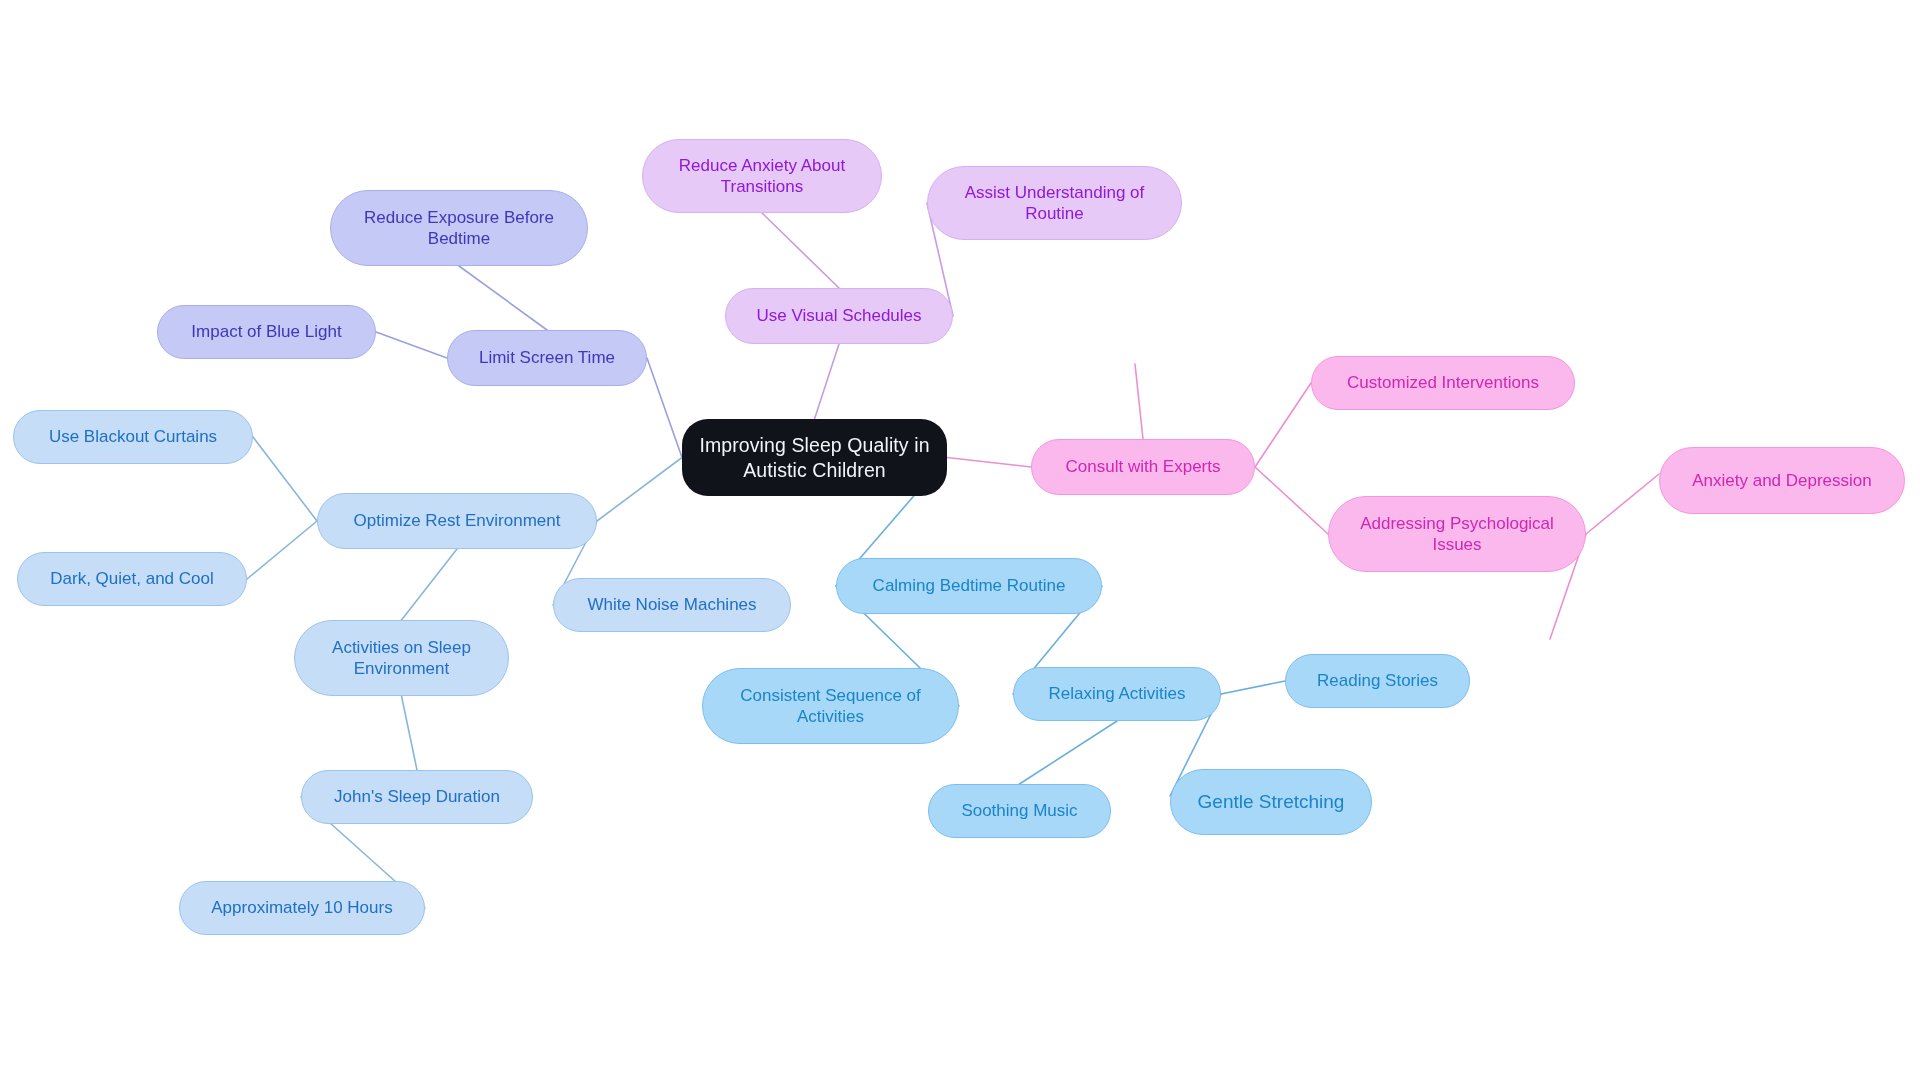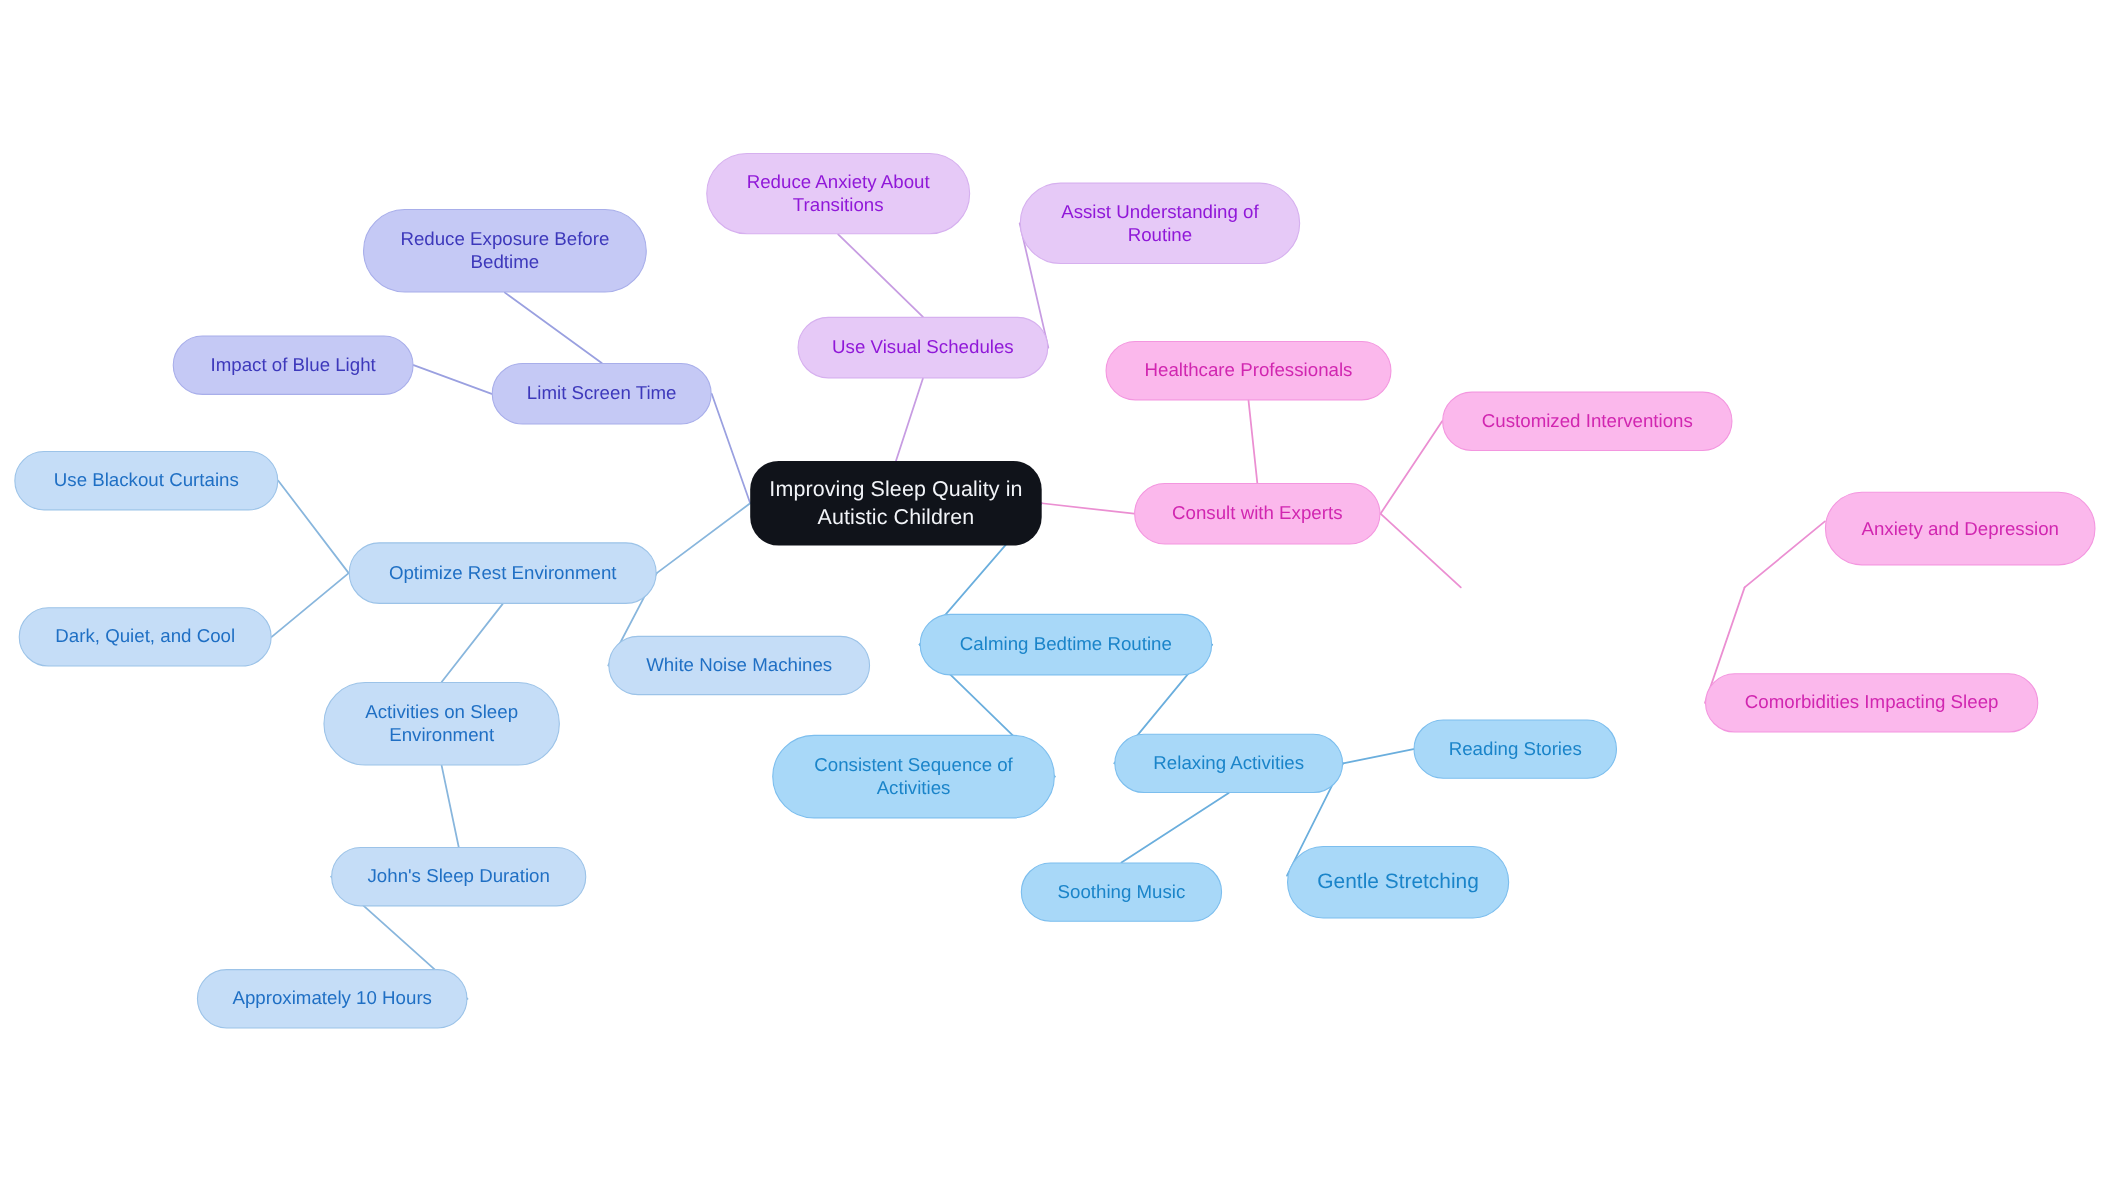--- a/index.html
+++ b/index.html
@@ -127,17 +127,17 @@
     <div class="node blue" style="left: 301px; top: 770px; width: 232px; height: 54px; font-size: 17px;">John's Sleep Duration</div>
     <div class="node blue" style="left: 179px; top: 881px; width: 246px; height: 54px; font-size: 17px;">Approximately 10 Hours</div>
     <div class="node sky" style="left: 836px; top: 558px; width: 266px; height: 56px; font-size: 17px;">Calming Bedtime Routine</div>
     <div class="node sky" style="left: 702px; top: 668px; width: 257px; height: 76px; font-size: 17px;">Consistent Sequence of
 Activities</div>
     <div class="node sky" style="left: 1013px; top: 667px; width: 208px; height: 54px; font-size: 17px;">Relaxing Activities</div>
     <div class="node sky" style="left: 1285px; top: 654px; width: 185px; height: 54px; font-size: 17px;">Reading Stories</div>
     <div class="node sky" style="left: 928px; top: 784px; width: 183px; height: 54px; font-size: 17px;">Soothing Music</div>
     <div class="node sky" style="left: 1170px; top: 769px; width: 202px; height: 66px; font-size: 19px;">Gentle Stretching</div>
     <div class="node pink" style="left: 1031px; top: 439px; width: 224px; height: 56px; font-size: 17px;">Consult with Experts</div>
-    <div class="node pink" style="left: 1005px; top: 310px; width: 260px; height: 54px; font-size: 17px;">Healthcare Professionals</div>
     <div class="node pink" style="left: 1311px; top: 356px; width: 264px; height: 54px; font-size: 17px;">Customized Interventions</div>
+    <div class="node pink" style="left: 1328px; top: 496px; width: 258px; height: 76px; font-size: 17px;">Addressing Psychological
+Issues</div>
     <div class="node pink" style="left: 1659px; top: 447px; width: 246px; height: 67px; font-size: 17px;">Anxiety and Depression</div>
-    <div class="node pink" style="left: 1550px; top: 612px; width: 303px; height: 54px; font-size: 17px;">Comorbidities Impacting Sleep</div>
   </div>
 
 </body></html>

